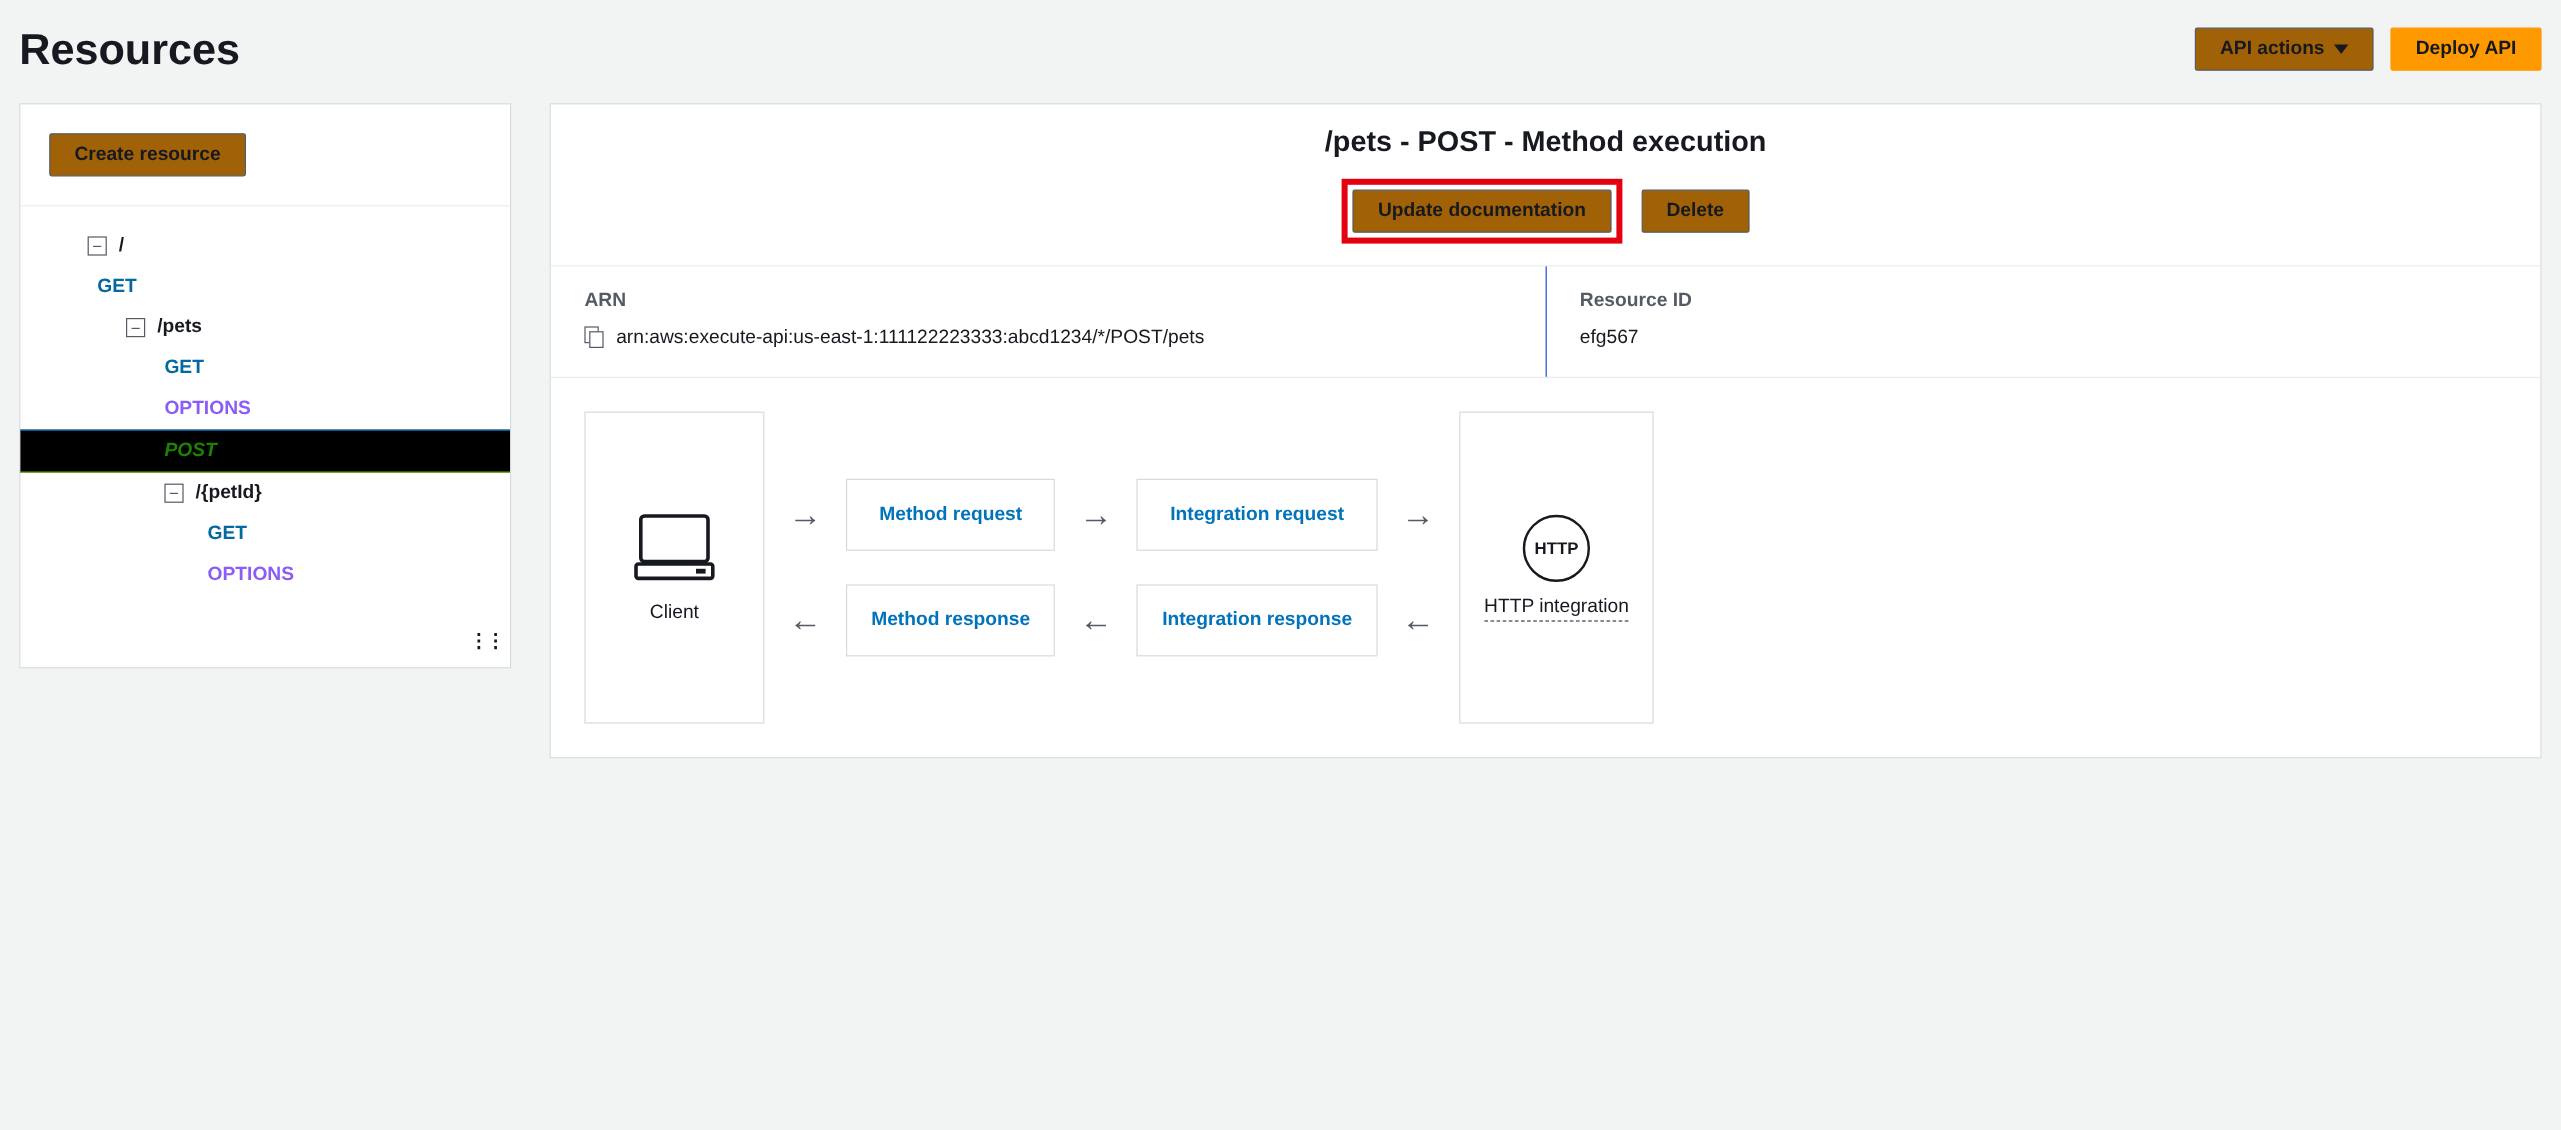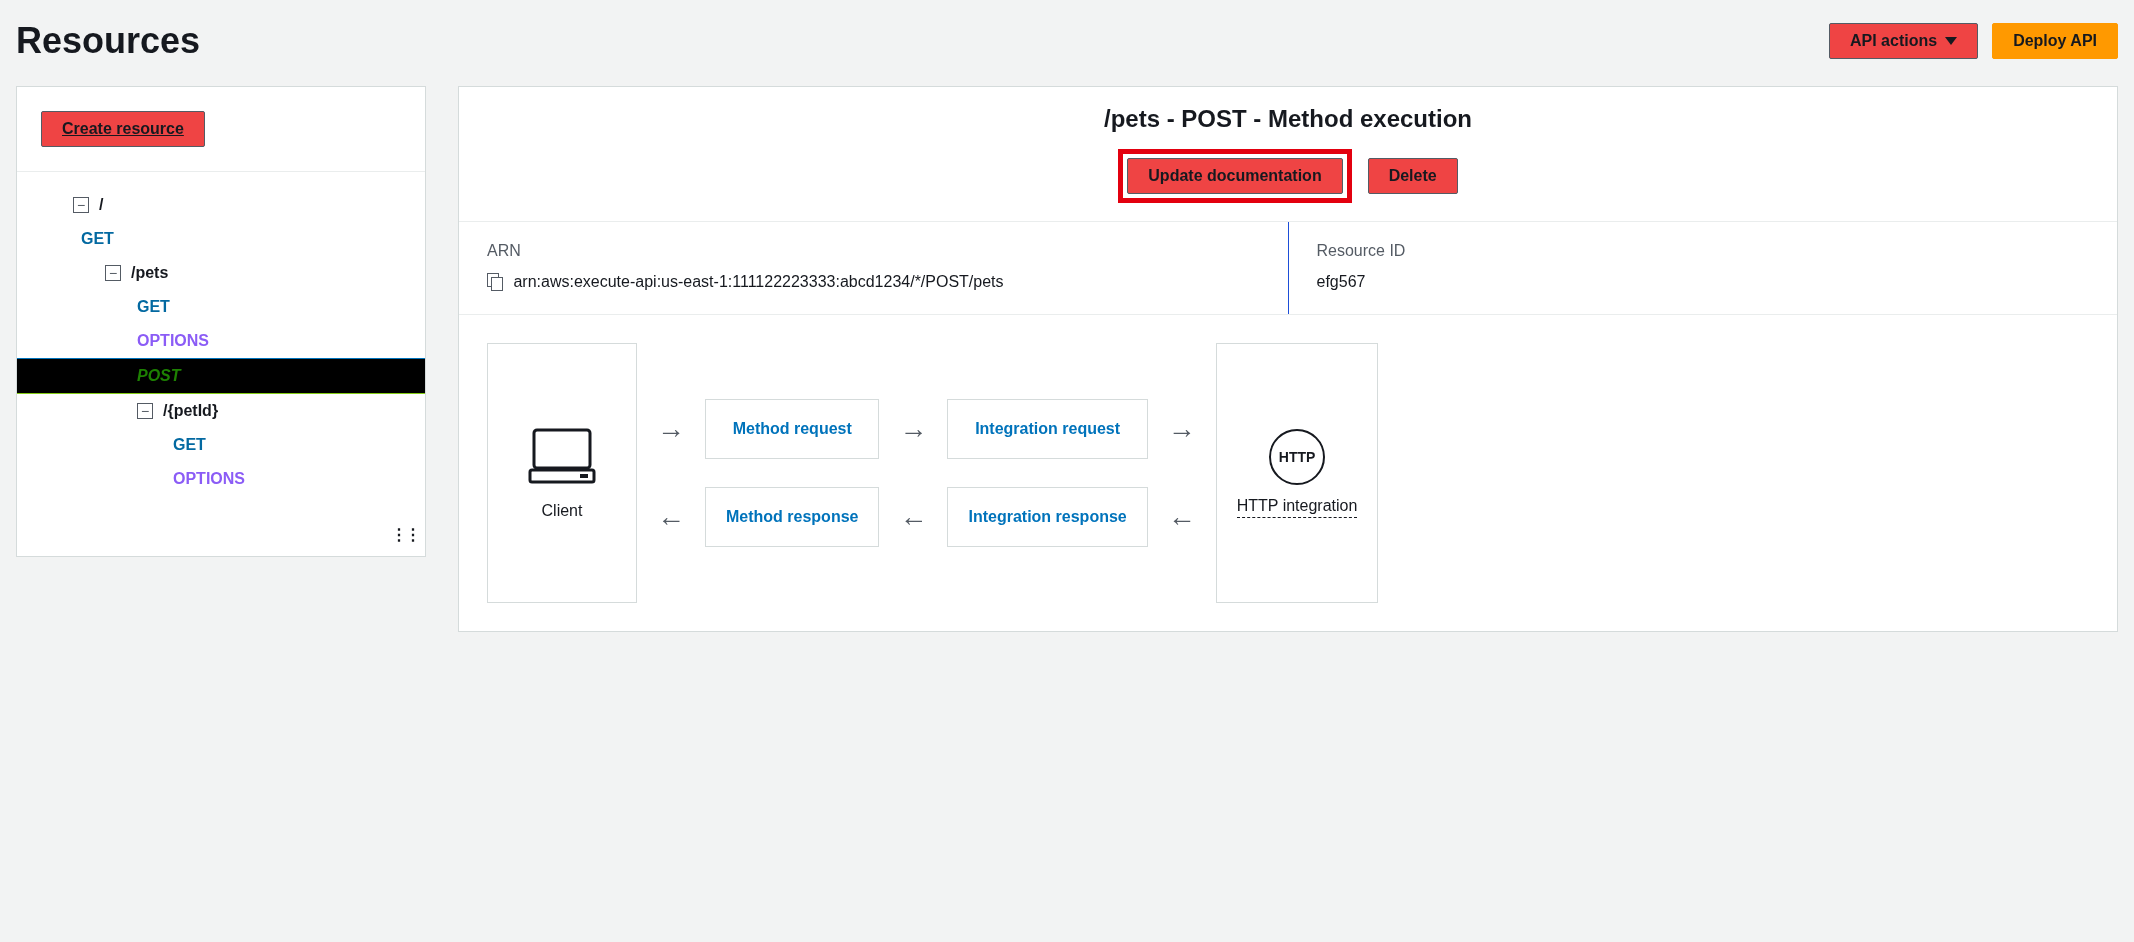--- a/index.html
+++ b/index.html
@@ -26,21 +26,21 @@
   .header-actions { display: flex; gap: 14px; }
   .btn {
     font-size: 16px;
     font-weight: 700;
     padding: 8px 20px;
     border-radius: 2px;
     cursor: pointer;
     display: inline-flex;
     align-items: center;
     gap: 8px;
-    background: #ef4444;
+    background: #a16207;
     border: 1px solid #545b64;
     color: #16191f;
   }
   .btn-primary {
     background: #ff9900;
     border-color: #ff9900;
     color: #16191f;
   }
   .btn .caret {
     display: inline-block;
@@ -60,21 +60,21 @@
   }
   .sidebar {
     width: 410px;
     flex-shrink: 0;
     position: relative;
   }
   .sidebar-top {
     padding: 24px;
     border-bottom: 1px solid #eaeded;
   }
-  .sidebar-top .btn { width: auto; text-decoration: underline; }
+  .sidebar-top .btn { width: auto; }
   .tree {
     padding: 16px 0 60px 0;
     font-size: 16px;
     position: relative;
   }
   .tree-row {
     display: flex;
     align-items: center;
     gap: 10px;
     padding: 8px 20px;
@@ -137,21 +137,21 @@
   }
   .info-row {
     display: flex;
     border-bottom: 1px solid #eaeded;
   }
   .info-cell {
     padding: 20px 28px;
     flex: 1;
   }
   .info-cell + .info-cell { border-left: 1px solid #1d4ed8; }
-  .info-label { color: #545b64; font-size: 16px; margin-bottom: 10px; }
+  .info-label { color: #545b64; font-size: 16px; margin-bottom: 10px; font-weight: bold; }
   .info-value { font-size: 16px; color: #16191f; line-height: 1.5; }
   .copy-icon {
     display: inline-block;
     width: 16px; height: 16px;
     position: relative;
     margin-right: 6px;
     vertical-align: -2px;
   }
   .copy-icon::before, .copy-icon::after {
     content: "";

